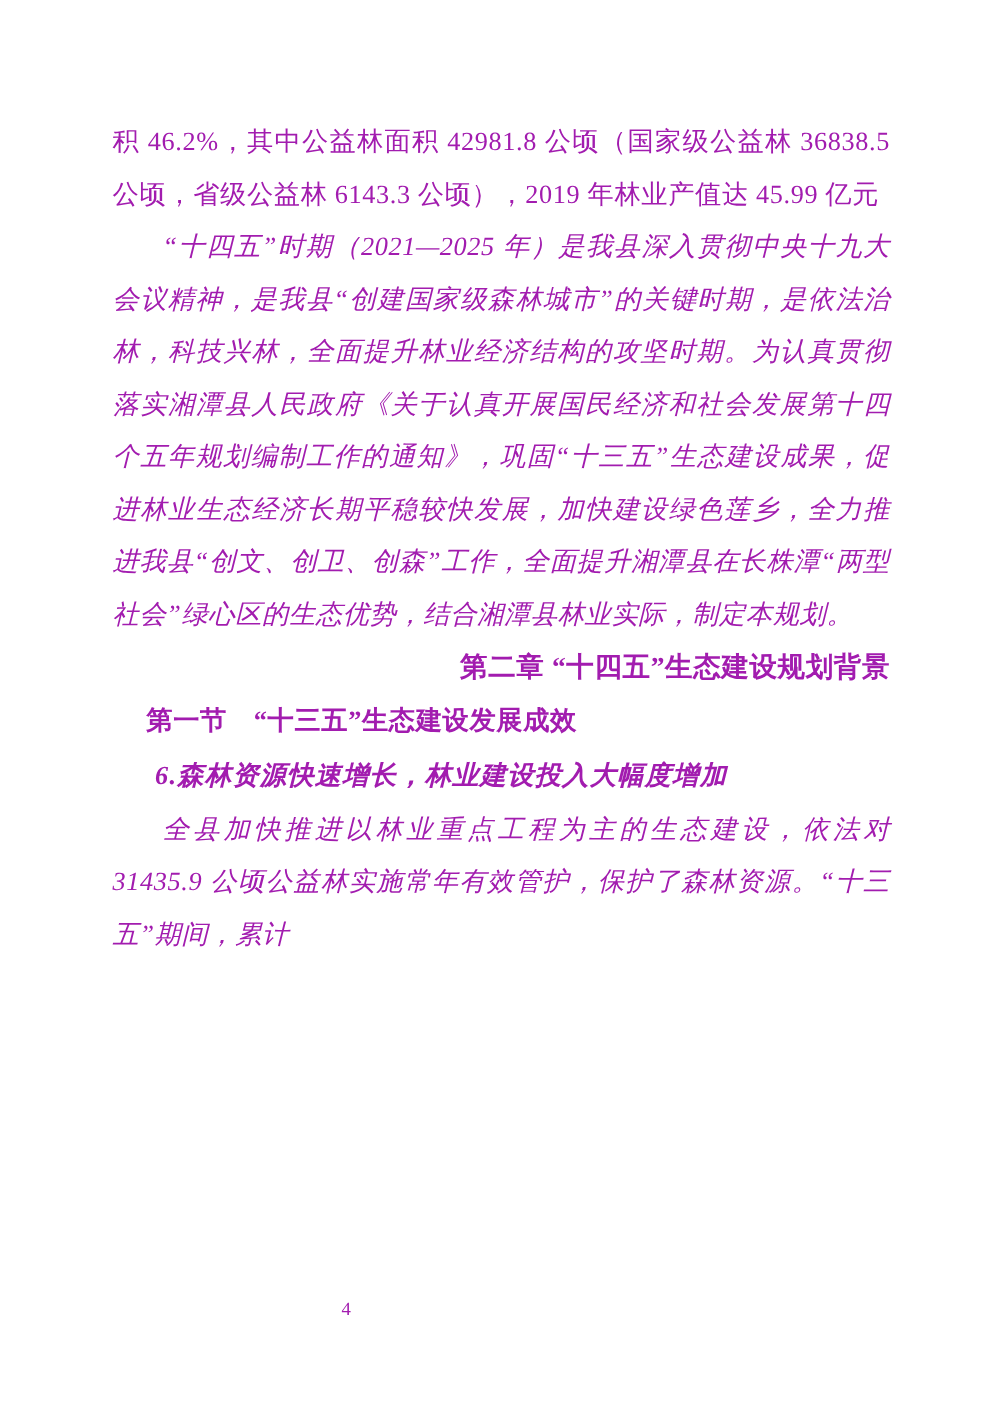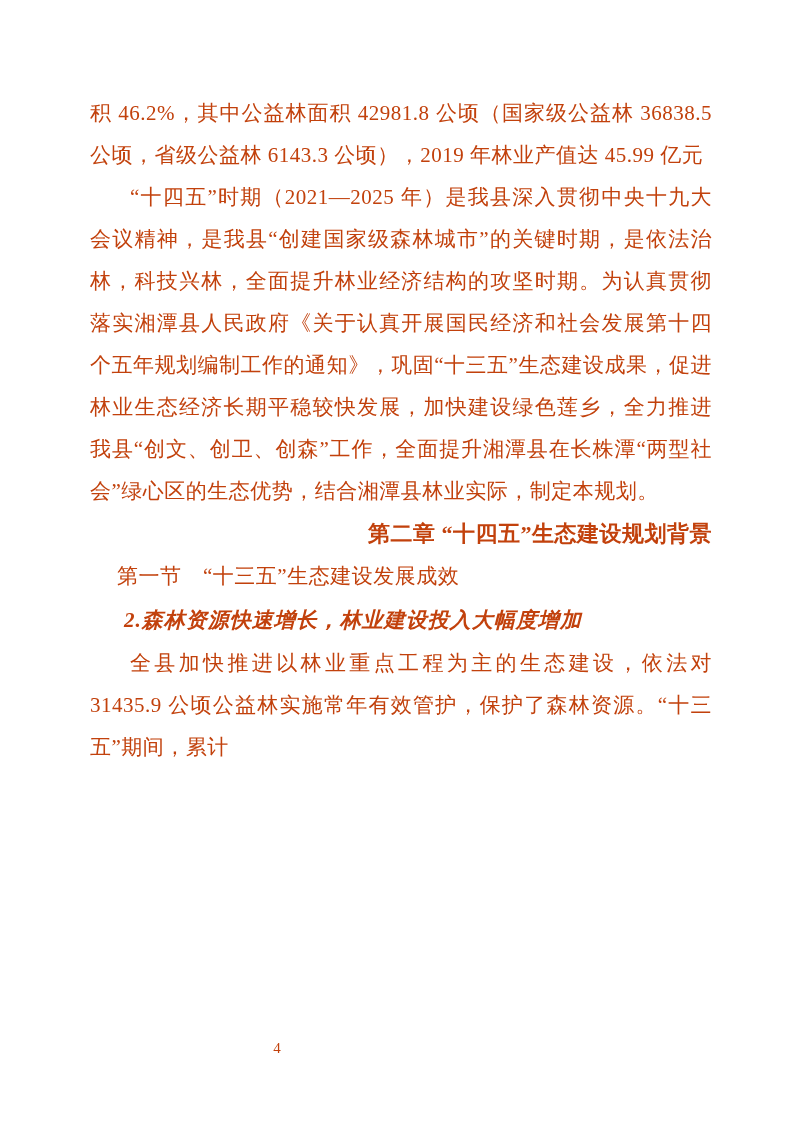--- a/index.html
+++ b/index.html
@@ -7,51 +7,52 @@
     padding: 0;
     background: #ffffff;
   }
   .page {
     position: relative;
     width: 793px;
     height: 1122px;
     background: #ffffff;
     overflow: hidden;
     font-family: "Liberation Serif", serif;
-    color: #c2410c;
+    color: #a21caf;
   }
   .content {
     position: absolute;
     left: 90px;
     top: 92px;
     width: 622px;
   }
   .para {
     margin: 0;
     font-size: 21px;
     line-height: 42px;
     text-align: justify;
     letter-spacing: 0.5px;
   }
   .para.indent {
     text-indent: 40px;
+    font-style: italic;
   }
   .chapter-heading {
     margin: 0;
     font-size: 22px;
     line-height: 43px;
     font-weight: bold;
     text-align: right;
     letter-spacing: 0.5px;
   }
   .section-heading {
     margin: 0;
     font-size: 21px;
     line-height: 43px;
-    font-weight: normal;
+    font-weight: bold;
     text-align: left;
     padding-left: 27px;
     letter-spacing: 0.5px;
   }
   .sub-heading {
     margin: 0;
     font-size: 21px;
     line-height: 44px;
     font-weight: bold;
     font-style: italic;
@@ -70,17 +71,17 @@
 </style>
 </head>
 <body>
 
 <div class="page">
   <div class="content">
     <p class="para">积 46.2%，其中公益林面积 42981.8 公顷（国家级公益林 36838.5 公顷，省级公益林 6143.3 公顷），2019 年林业产值达 45.99 亿元</p>
     <p class="para indent">“十四五”时期（2021—2025 年）是我县深入贯彻中央十九大会议精神，是我县“创建国家级森林城市”的关键时期，是依法治林，科技兴林，全面提升林业经济结构的攻坚时期。为认真贯彻落实湘潭县人民政府《关于认真开展国民经济和社会发展第十四个五年规划编制工作的通知》，巩固“十三五”生态建设成果，促进林业生态经济长期平稳较快发展，加快建设绿色莲乡，全力推进我县“创文、创卫、创森”工作，全面提升湘潭县在长株潭“两型社会”绿心区的生态优势，结合湘潭县林业实际，制定本规划。</p>
     <h2 class="chapter-heading">第二章 “十四五”生态建设规划背景</h2>
     <h3 class="section-heading">第一节　“十三五”生态建设发展成效</h3>
-    <h4 class="sub-heading">2.森林资源快速增长，林业建设投入大幅度增加</h4>
+    <h4 class="sub-heading">6.森林资源快速增长，林业建设投入大幅度增加</h4>
     <p class="para indent">全县加快推进以林业重点工程为主的生态建设，依法对 31435.9 公顷公益林实施常年有效管护，保护了森林资源。“十三五”期间，累计</p>
   </div>
   <div class="page-number">4</div>
 </div>
 
 </body></html>

